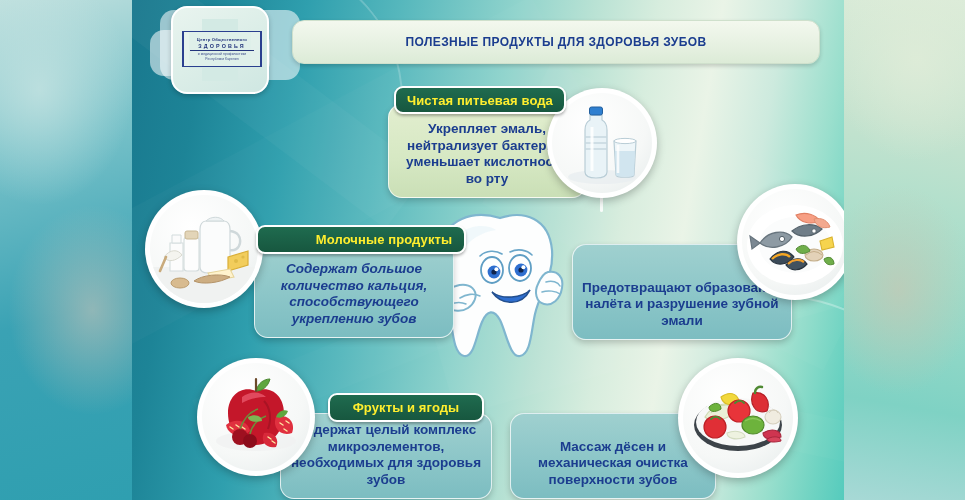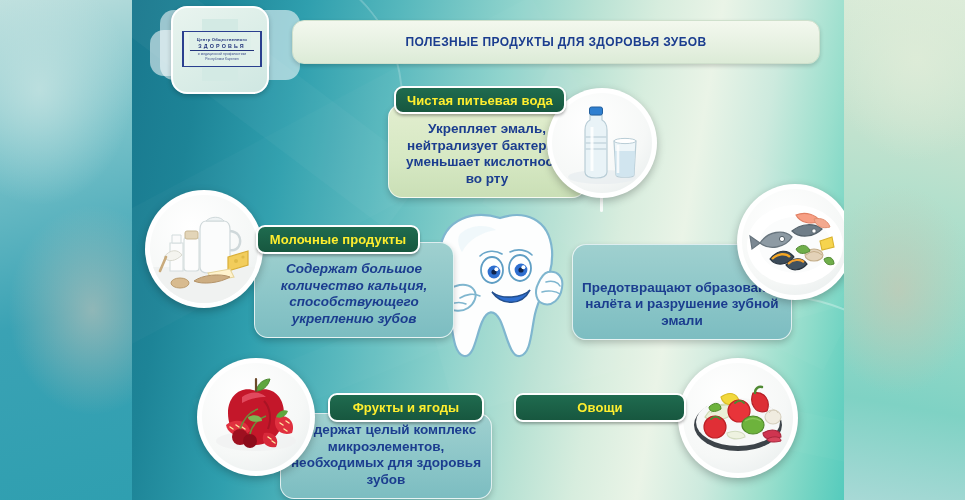--- a/index.html
+++ b/index.html
@@ -84,21 +84,21 @@
   #card-water{left:256px;top:104px;width:198px;height:94px;}
   #card-water .body{top:0;background:linear-gradient(180deg,#e2eecf 0%,#d6e8c3 60%,#cadfb6 100%);
     border:1px solid rgba(255,255,255,.7);}
   #badge-water{left:262px;top:86px;width:168px;height:24px;}
 
   
   .card.teal .body{background:linear-gradient(180deg,#9fd0cf 0%,#8cc6c8 55%,#7cbdc1 100%);
     border:1px solid rgba(255,255,255,.75);}
   #card-dairy{left:122px;top:242px;width:200px;height:96px;}
   #card-dairy .body{top:0;font-style:italic;}
-  #badge-dairy{left:124px;top:225px;width:160px;height:25px;}
+  #badge-dairy{left:124px;top:225px;width:160px;height:25px;padding-left:46px;}
   #card-sea{left:440px;top:244px;width:200px;height:96px;padding-left:20px;}
   #card-sea .body{top:0;}
   #badge-sea{left:444px;top:226px;width:148px;height:25px;}
   #card-fruit{left:148px;top:413px;width:212px;height:86px;}
   #card-fruit .body{top:0;}
   #badge-fruit{left:196px;top:393px;width:152px;height:25px;}
   #card-veg{left:378px;top:413px;width:206px;height:86px;}
   #card-veg .body{top:0;}
   #badge-veg{left:382px;top:393px;width:168px;height:25px;}
 
@@ -298,22 +298,24 @@
           <path d="M66 74 l3 2 M70 78 l3 2" stroke="#ffe6a0" stroke-width="1.4" stroke-linecap="round"></path>
           <circle cx="38" cy="74" r="8" fill="#9e1020"></circle>
           <circle cx="48" cy="78" r="7" fill="#8c0c1b"></circle>
           <path d="M38 66 c4-12 12-18 18-20" fill="none" stroke="#6f8b3a" stroke-width="1.6"></path>
           <path d="M48 71 c2-10 10-16 16-18" fill="none" stroke="#6f8b3a" stroke-width="1.6"></path>
           <path d="M46 54 c8-4 14 0 14 4 c-8 2-14 0-14-4 z" fill="#7cb554"></path>
         </svg>
       </div>
     </div>
 
-    <div class="badge" id="badge-veg">
-      <span>Овощи</span>
+    <div class="card teal" id="card-veg">
+      <div class="body">
+        <div class="txt">Массаж дёсен и механическая очистка поверхности зубов</div>
+      </div>
     </div>
     <div class="photo" id="ph-veg">
       <div class="inner">
         <svg viewBox="0 0 110 110" width="110" height="110">
           <ellipse cx="55" cy="62" rx="44" ry="26" fill="#3c4349"></ellipse>
           <ellipse cx="55" cy="59" rx="42" ry="24" fill="#f7f8f8"></ellipse>
           <path d="M22 54 c8-14 24-16 34-10 c-8 12-26 18-34 10 z" fill="#eaf0d8" stroke="#cdd9b2" stroke-width="1.2"></path>
           <path d="M28 50 c6-8 16-10 22-6" fill="none" stroke="#cdd9b2" stroke-width="1.2"></path>
           <path d="M38 34 c8-6 16-4 18 4 c-8 6-16 4-18-4 z" fill="#f2d83c" stroke="#d9bd27" stroke-width="1.1"></path>
           <path d="M70 30 c12-2 18 8 14 18 c-12 4-18-8-14-18 z" fill="#dd2e35" stroke="#b51f26" stroke-width="1.2"></path>

